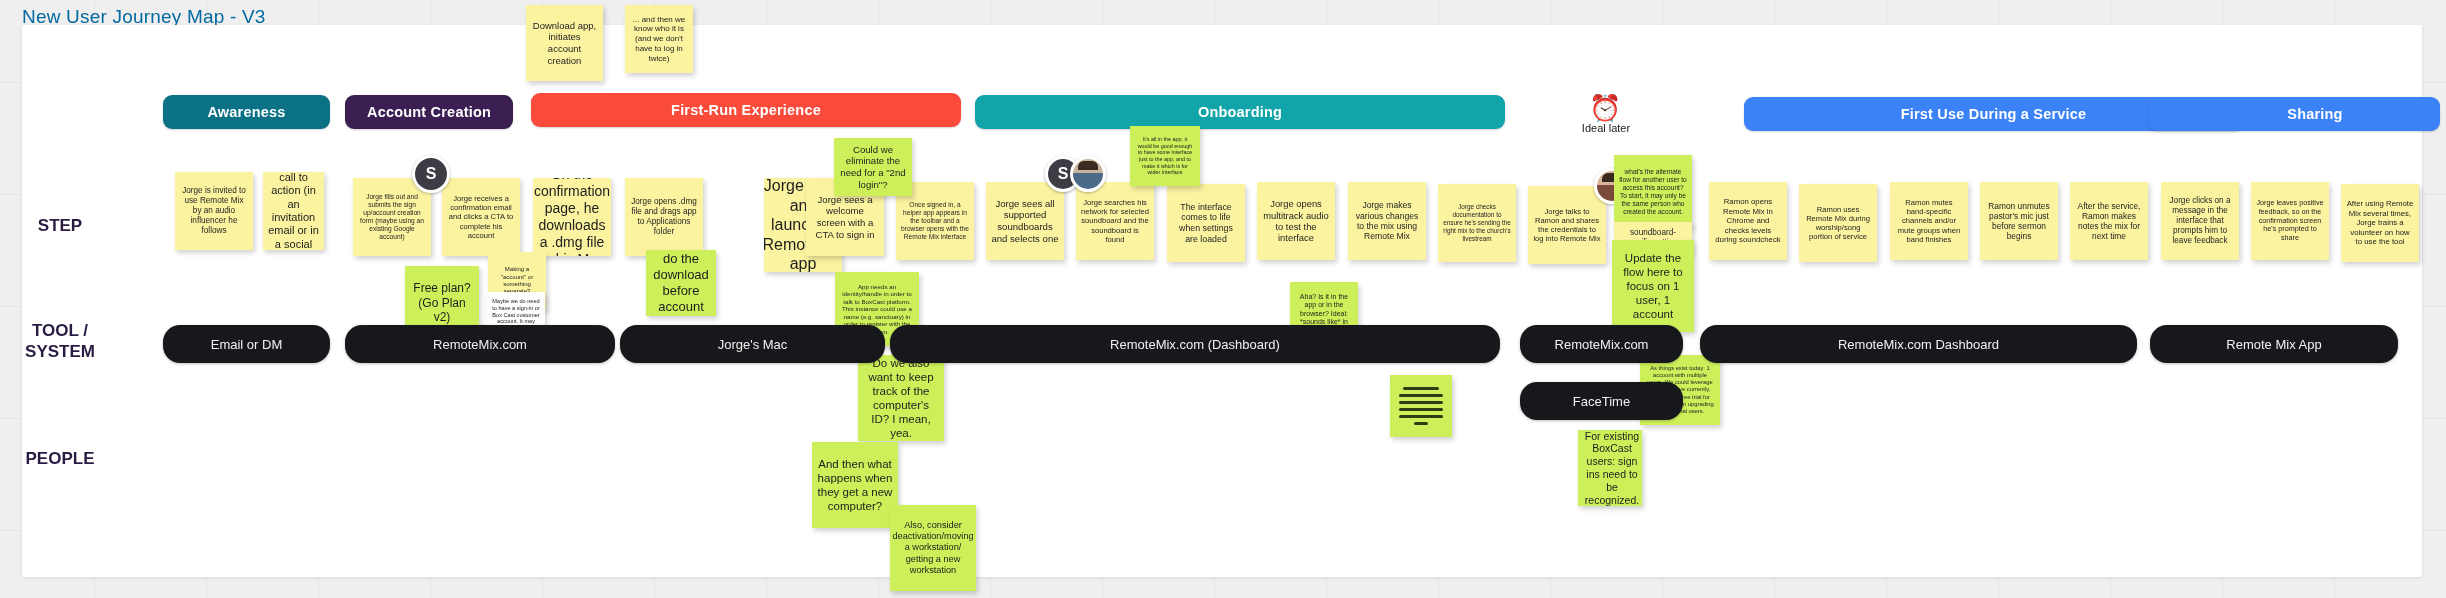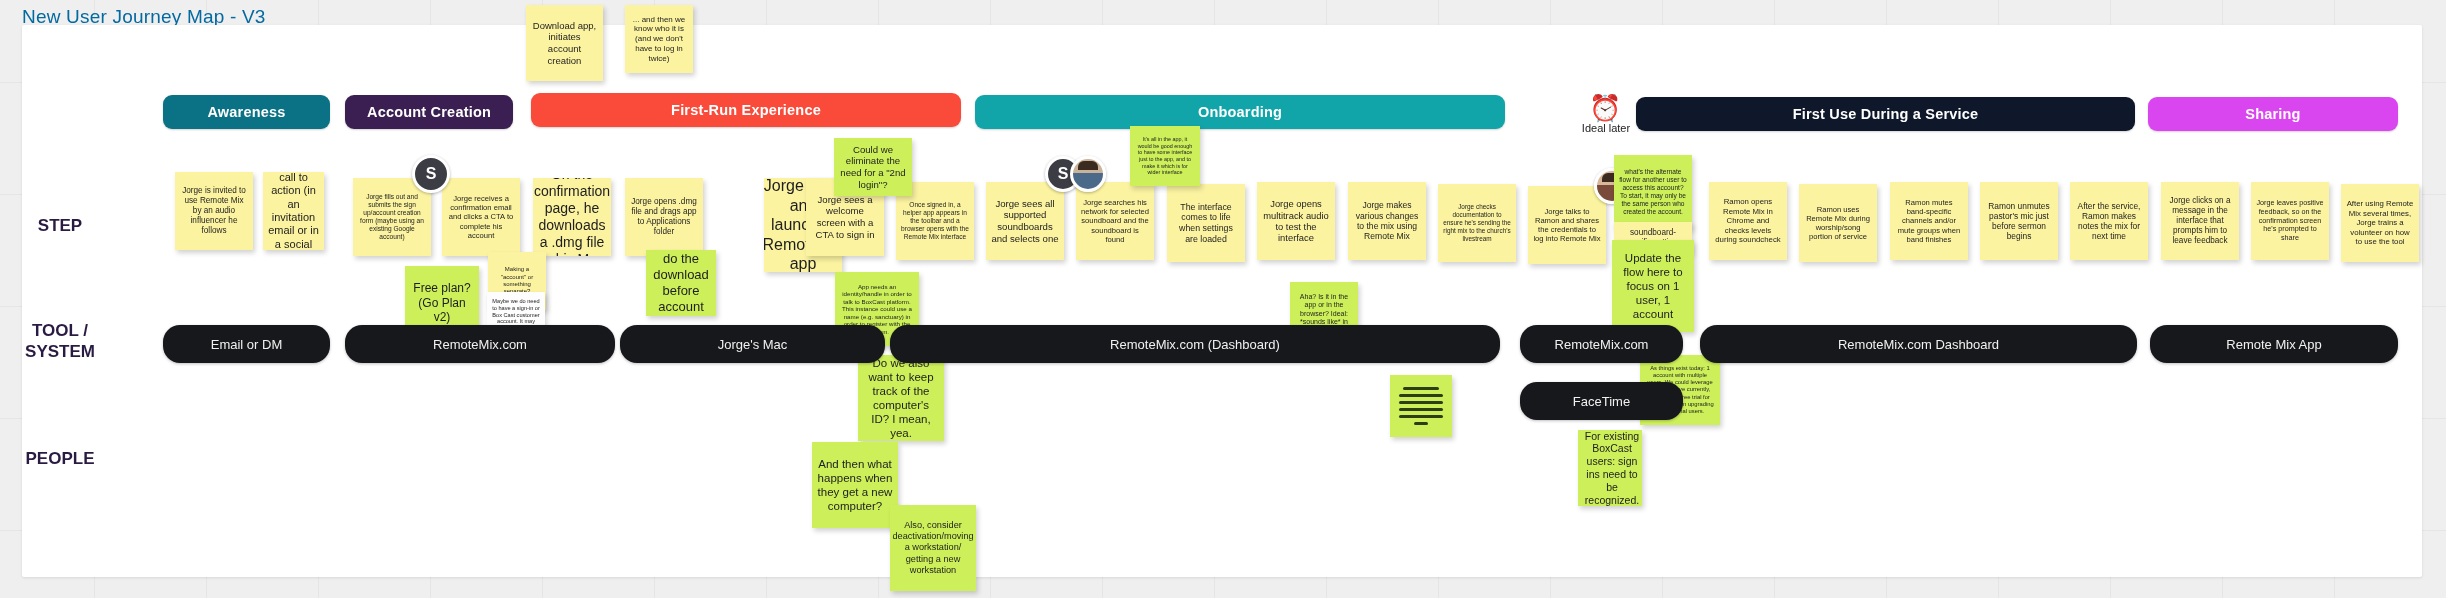--- a/index.html
+++ b/index.html
@@ -98,22 +98,22 @@
 <div class="rowlabel" style="left:-30px;top:320px;">TOOL /<br>SYSTEM</div>
 <div class="rowlabel" style="left:-30px;top:448px;">PEOPLE</div>
 
 <div class="note yellow" style="left:526px;top:5px;width:77px;height:76px;font-size:9.5px;">Download app, initiates account creation</div>
 <div class="note yellow" style="left:625px;top:5px;width:68px;height:68px;font-size:8px;">... and then we know who it is (and we don't have to log in twice)</div>
 
 <div class="phase" style="left:163px;top:95px;width:167px;background:#0b7285;">Awareness</div>
 <div class="phase" style="left:345px;top:95px;width:168px;background:#3b1f52;">Account Creation</div>
 <div class="phase" style="left:531px;top:93px;width:430px;background:#f94a3a;">First-Run Experience</div>
 <div class="phase" style="left:975px;top:95px;width:530px;background:#11a5aa;">Onboarding</div>
-<div class="phase" style="left:1636px;top:97px;width:499px;background:#0f172a;">First Use During a Service</div>
-<div class="phase" style="left:2148px;top:97px;width:250px;background:#d946ef;">Sharing</div>
+<div class="phase" style="left:1744px;top:97px;width:499px;background:#3b82f6;">First Use During a Service</div>
+<div class="phase" style="left:2148px;top:97px;width:250px;background:#3b82f6;padding-left:42px;">Sharing</div>
 
 <div class="clockwrap" style="left:1560px;top:95px;">
   <div class="glyph">⏰</div>
   <div class="cap">Ideal later</div>
 </div>
 
 <div class="note yellow" style="left:175px;top:172px;width:78px;height:78px;font-size:8.2px;">Jorge is invited to use Remote Mix by an audio influencer he follows</div>
 <div class="note yellow" style="left:263px;top:172px;width:61px;height:78px;font-size:11px;">Jorge clicks a call to action (in an invitation email or in a social media post)</div>
 <div class="note yellow" style="left:353px;top:178px;width:78px;height:78px;font-size:6.6px;">Jorge fills out and submits the sign up/account creation form (maybe using an existing Google account)</div>
 <div class="note yellow" style="left:442px;top:178px;width:78px;height:78px;font-size:7.6px;">Jorge receives a confirmation email and clicks a CTA to complete his account</div>

